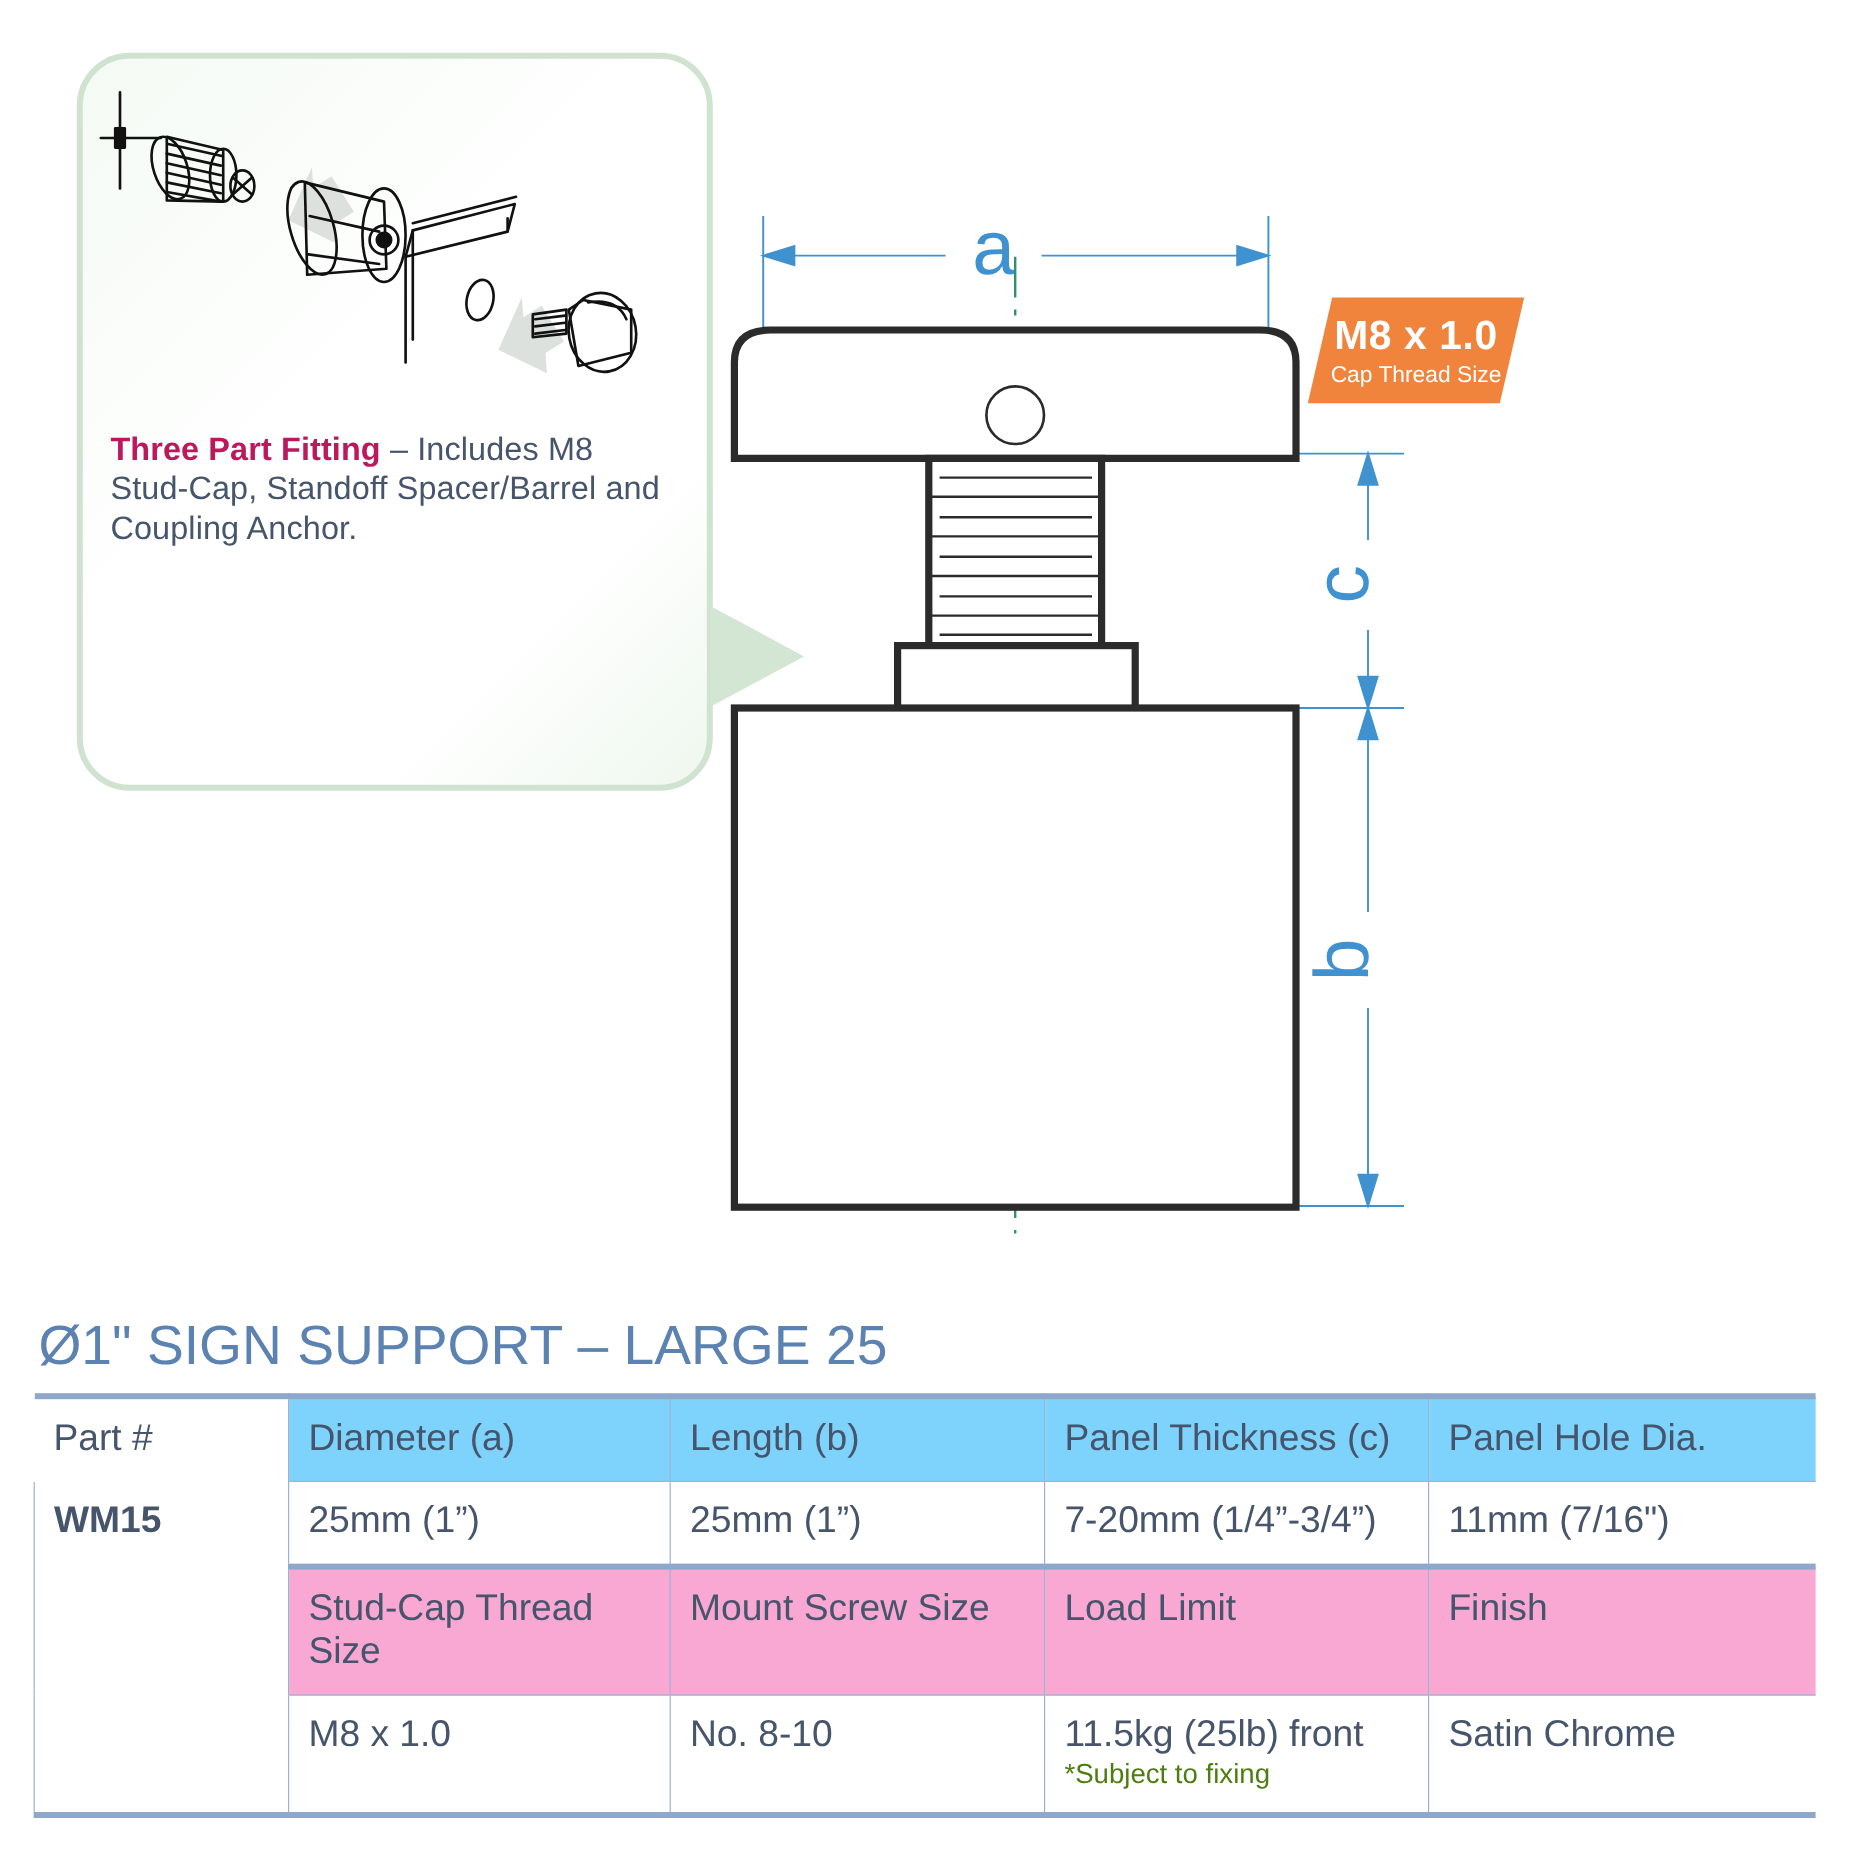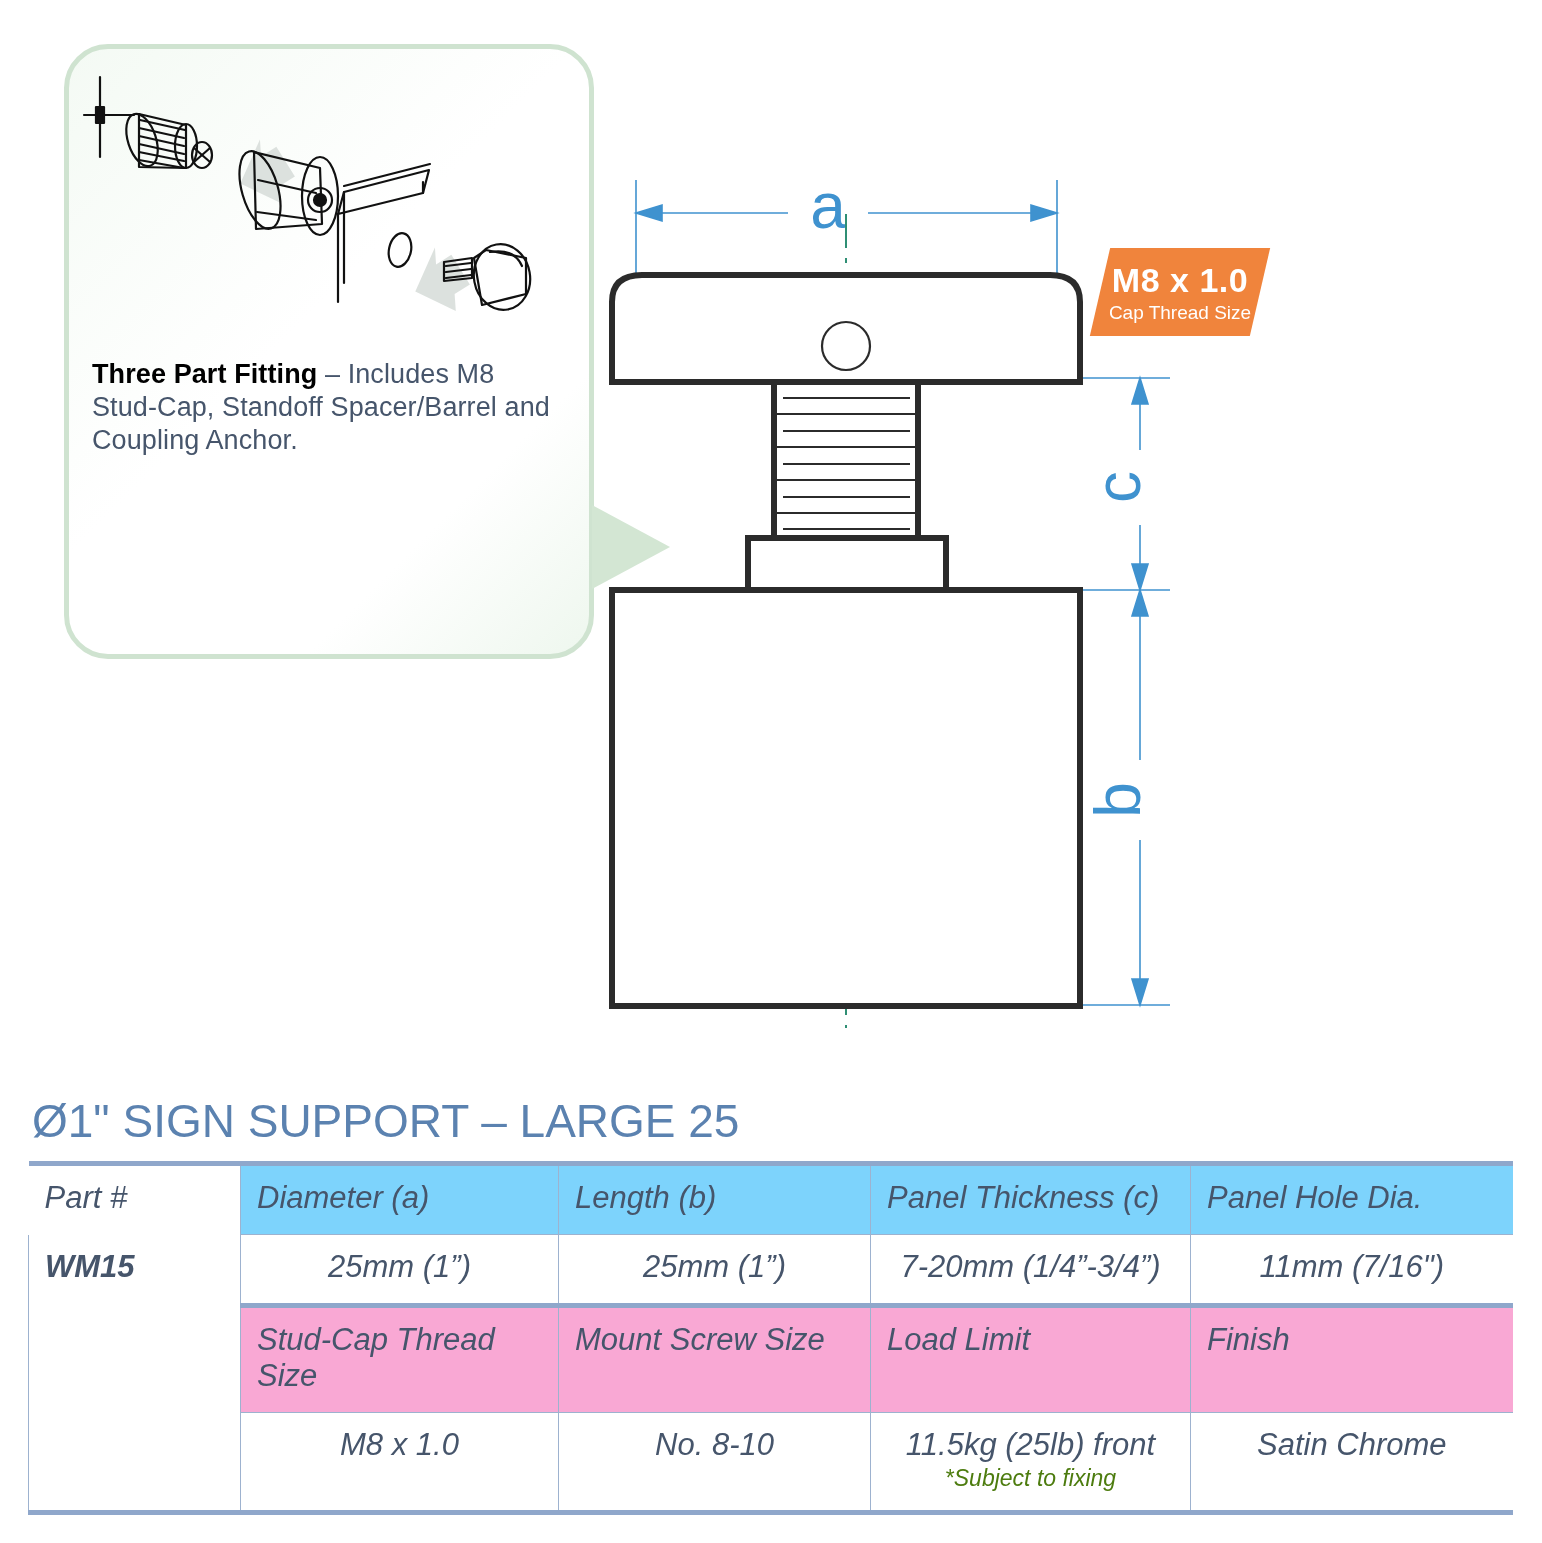--- a/index.html
+++ b/index.html
@@ -28,21 +28,21 @@
   }
 
   
   .exploded{position:absolute;left:82px;top:62px;width:500px;height:290px;}
 
   .callout-text{
     position:absolute;left:92px;top:358px;width:470px;
     font-size:27px;line-height:1.22;color:#46556b;
     letter-spacing:.1px;
   }
-  .callout-text .lead{font-weight:bold;color:#000000;}
+  .callout-text .lead{font-weight:bold;color:#be185d;}
   .callout-text p{margin:0;}
   .callout-text p.second{margin-top:26px;}
 
   
   .drawing{position:absolute;left:600px;top:150px;width:700px;height:910px;}
 
   
   .badge{
     position:absolute;left:1100px;top:248px;width:160px;height:88px;
     background:#f0843c;
@@ -58,34 +58,34 @@
   .badge-sub{font-size:19px;line-height:1;margin-top:6px;}
 
   
   .title{
     position:absolute;left:32px;top:1094px;
     font-size:46px;color:#5b82b0;letter-spacing:0px;white-space:nowrap;
   }
 
   
   .tablewrap{position:absolute;left:28px;top:1161px;width:1484px;}
-  table.spec{border-collapse:collapse;width:1484px;table-layout:fixed;font-style:italic;}
+  table.spec{border-collapse:collapse;width:1484px;table-layout:fixed;}
   table.spec td{
     vertical-align:top;
     padding:14px 16px 18px 16px;
     font-size:31px;color:#46556b;
     border-left:1px solid #9db2cf;
     box-sizing:border-box;
   }
   table.spec td.nobord{border-left:none;}
   .hdr-green{background:#7dd3fc;}
   .hdr-blue{background:#f9a8d4;}
   .rowline{border-top:5px solid #8fa7cb;}
   .rowline-bot{border-bottom:5px solid #8fa7cb;}
-  .thinline{border-top:1px solid #9db2cf;text-align:center;}
+  .thinline{border-top:1px solid #9db2cf;}
   td.partcell{
     font-size:42px;font-weight:bold;color:#3b4a5e;border-left:none;
     padding-top:14px;
   }
   td.hcell{font-size:31px;color:#46556b;}
   .sub{display:block;font-size:23px;margin-top:2px;color:#4d7c0f;}
   .w-part{width:212px;}
   .w-a{width:318px;}
   .w-b{width:312px;}
   .w-c{width:320px;}

